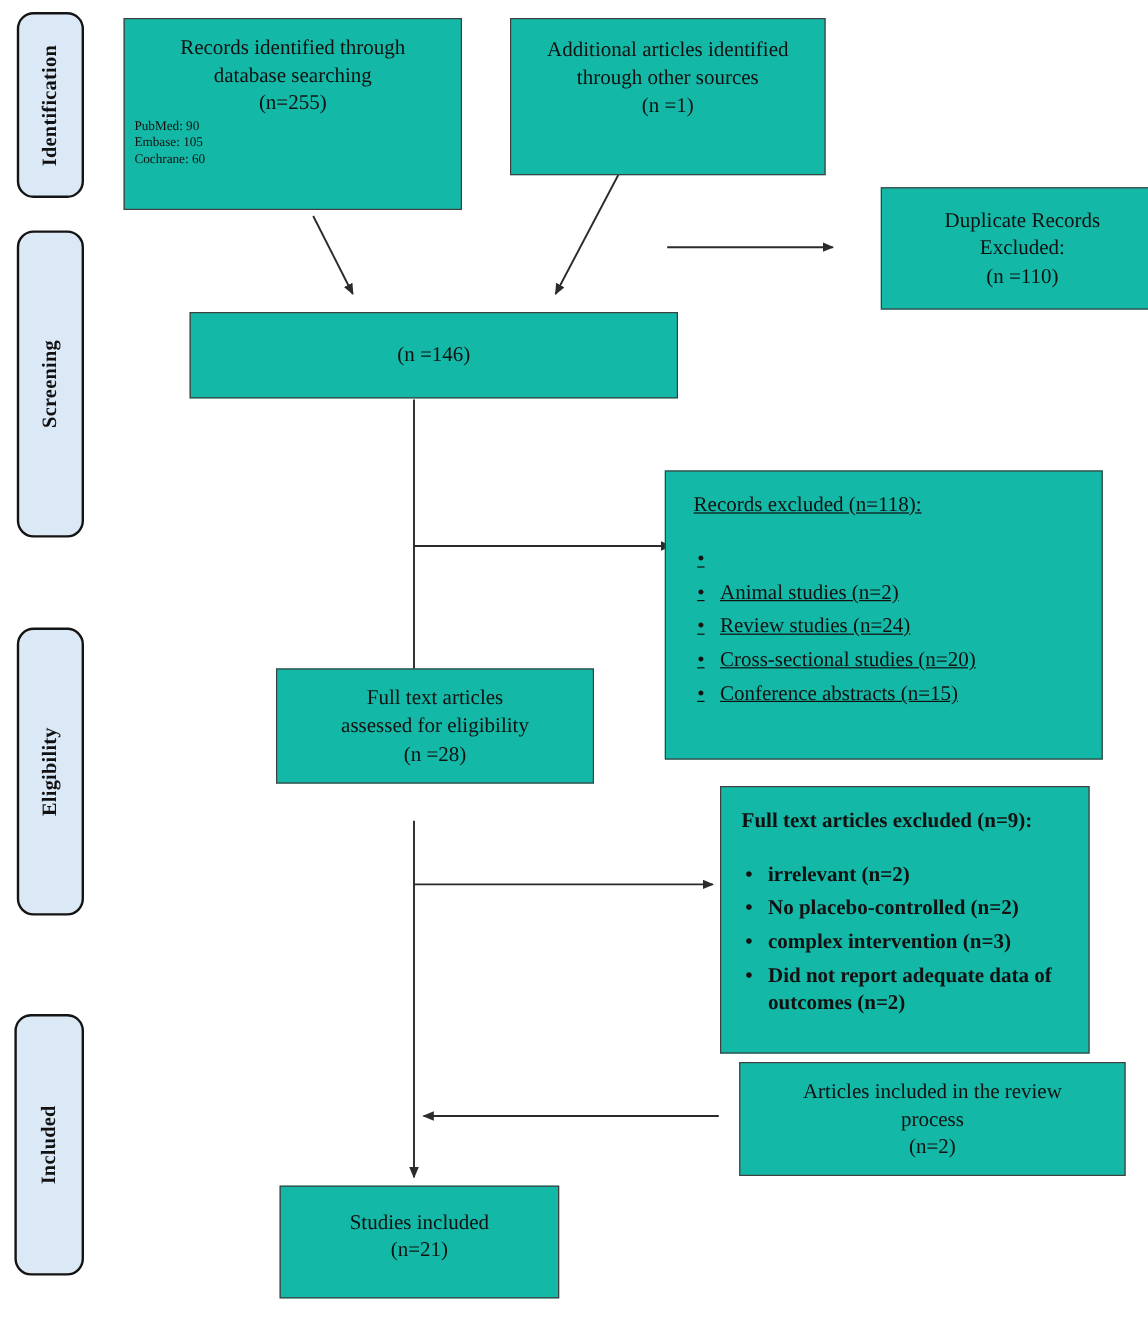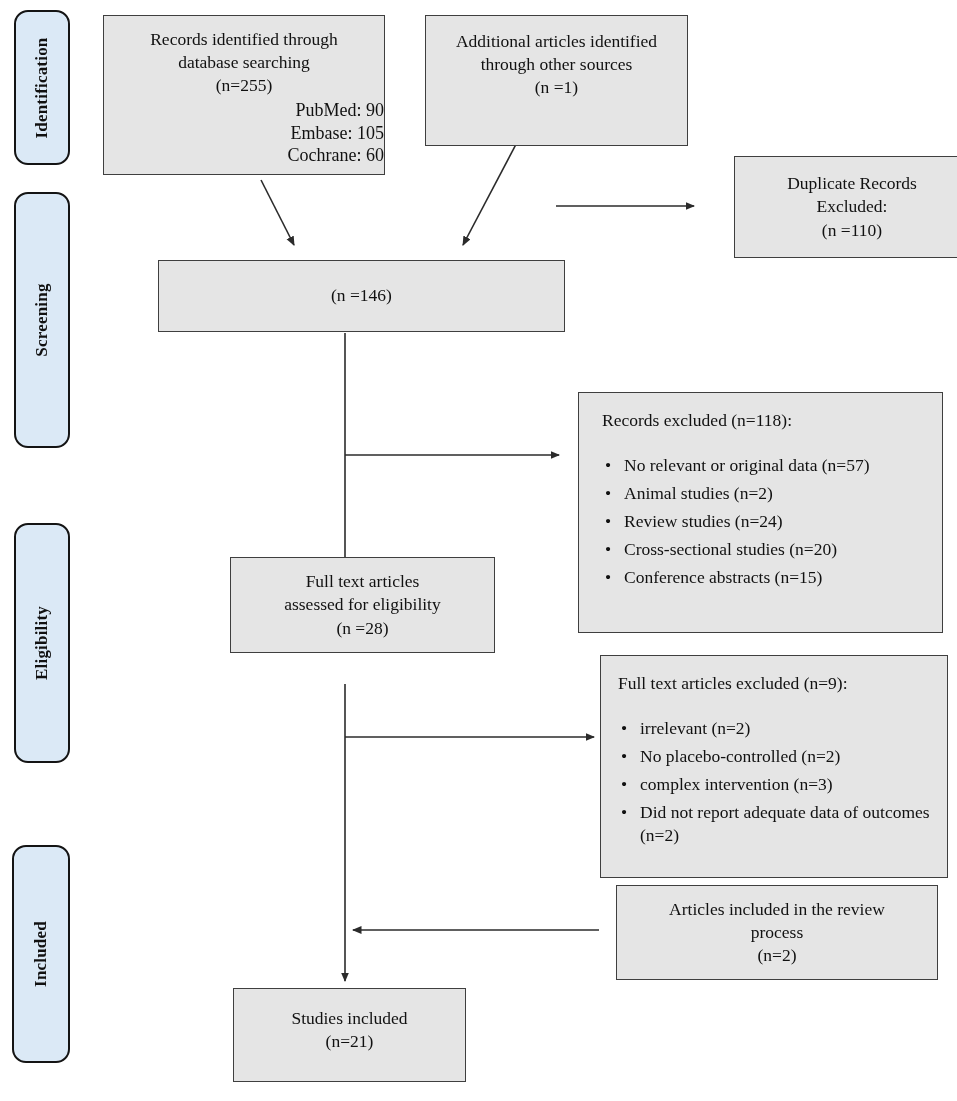--- a/index.html
+++ b/index.html
@@ -36,42 +36,42 @@
   .stage-label {
     transform: rotate(-90deg);
     white-space: nowrap;
     font-weight: bold;
     font-size: 17px;
     letter-spacing: 0.2px;
   }
   
   .box {
     position: absolute;
-    background: #e5e5e5;
+    background: #14b8a6;
     border: 1.5px solid #3f3f3f;
     box-sizing: border-box;
     font-size: 17.5px;
     line-height: 1.32;
   }
   .box.centered {
     display: flex;
     flex-direction: column;
     align-items: center;
     justify-content: center;
     text-align: center;
   }
   .box .c-lines {
     text-align: center;
   }
   #box-identified {
     padding-top: 12px;
   }
   #box-identified .sources {
-    text-align: right;
-    font-size: 18px;
+    text-align: left;
+    font-size: 11px;
     padding-left: 8px;
     margin-top: 2px;
     line-height: 1.25;
   }
   .box.listbox {
     padding: 16px 10px 10px 0;
   }
   .box.listbox .list-title {
     padding-left: 23px;
     margin-bottom: 22px;
@@ -159,25 +159,24 @@
       <div>(n =110)</div>
     </div>
   </div>
 
   <div class="box centered" style="left:158px; top:260px; width:407px; height:72px;">
     <div class="c-lines">
       <div>(n =146)</div>
     </div>
   </div>
 
-  <div class="box listbox" style="left:578px; top:392px; width:365px; height:241px;">
+  <div class="box listbox" style="left:554px; top:392px; width:365px; height:241px;text-decoration:underline;">
     <div class="list-title">Records excluded (n=118):</div>
     <div class="bullet">
       <span class="dot">•</span>
-      <span class="bullet-text">No relevant or original data (n=57)</span>
     </div>
     <div class="bullet">
       <span class="dot">•</span>
       <span class="bullet-text">Animal studies (n=2)</span>
     </div>
     <div class="bullet">
       <span class="dot">•</span>
       <span class="bullet-text">Review studies (n=24)</span>
     </div>
     <div class="bullet">
@@ -191,21 +190,21 @@
   </div>
 
   <div class="box centered" style="left:230px; top:557px; width:265px; height:96px;">
     <div class="c-lines">
       <div>Full text articles</div>
       <div>assessed for eligibility</div>
       <div>(n =28)</div>
     </div>
   </div>
 
-  <div class="box listbox" style="left:600px; top:655px; width:348px; height:223px; ">
+  <div class="box listbox" style="left:600px; top:655px; width:308px; height:223px; font-weight:bold;">
     <div class="list-title" style="padding-left:17px;">Full text articles excluded (n=9):</div>
     <div class="bullet" style="padding-left:20px;">
       <span class="dot">•</span>
       <span class="bullet-text">irrelevant (n=2)</span>
     </div>
     <div class="bullet" style="padding-left:20px;">
       <span class="dot">•</span>
       <span class="bullet-text">No placebo-controlled (n=2)</span>
     </div>
     <div class="bullet" style="padding-left:20px;">

